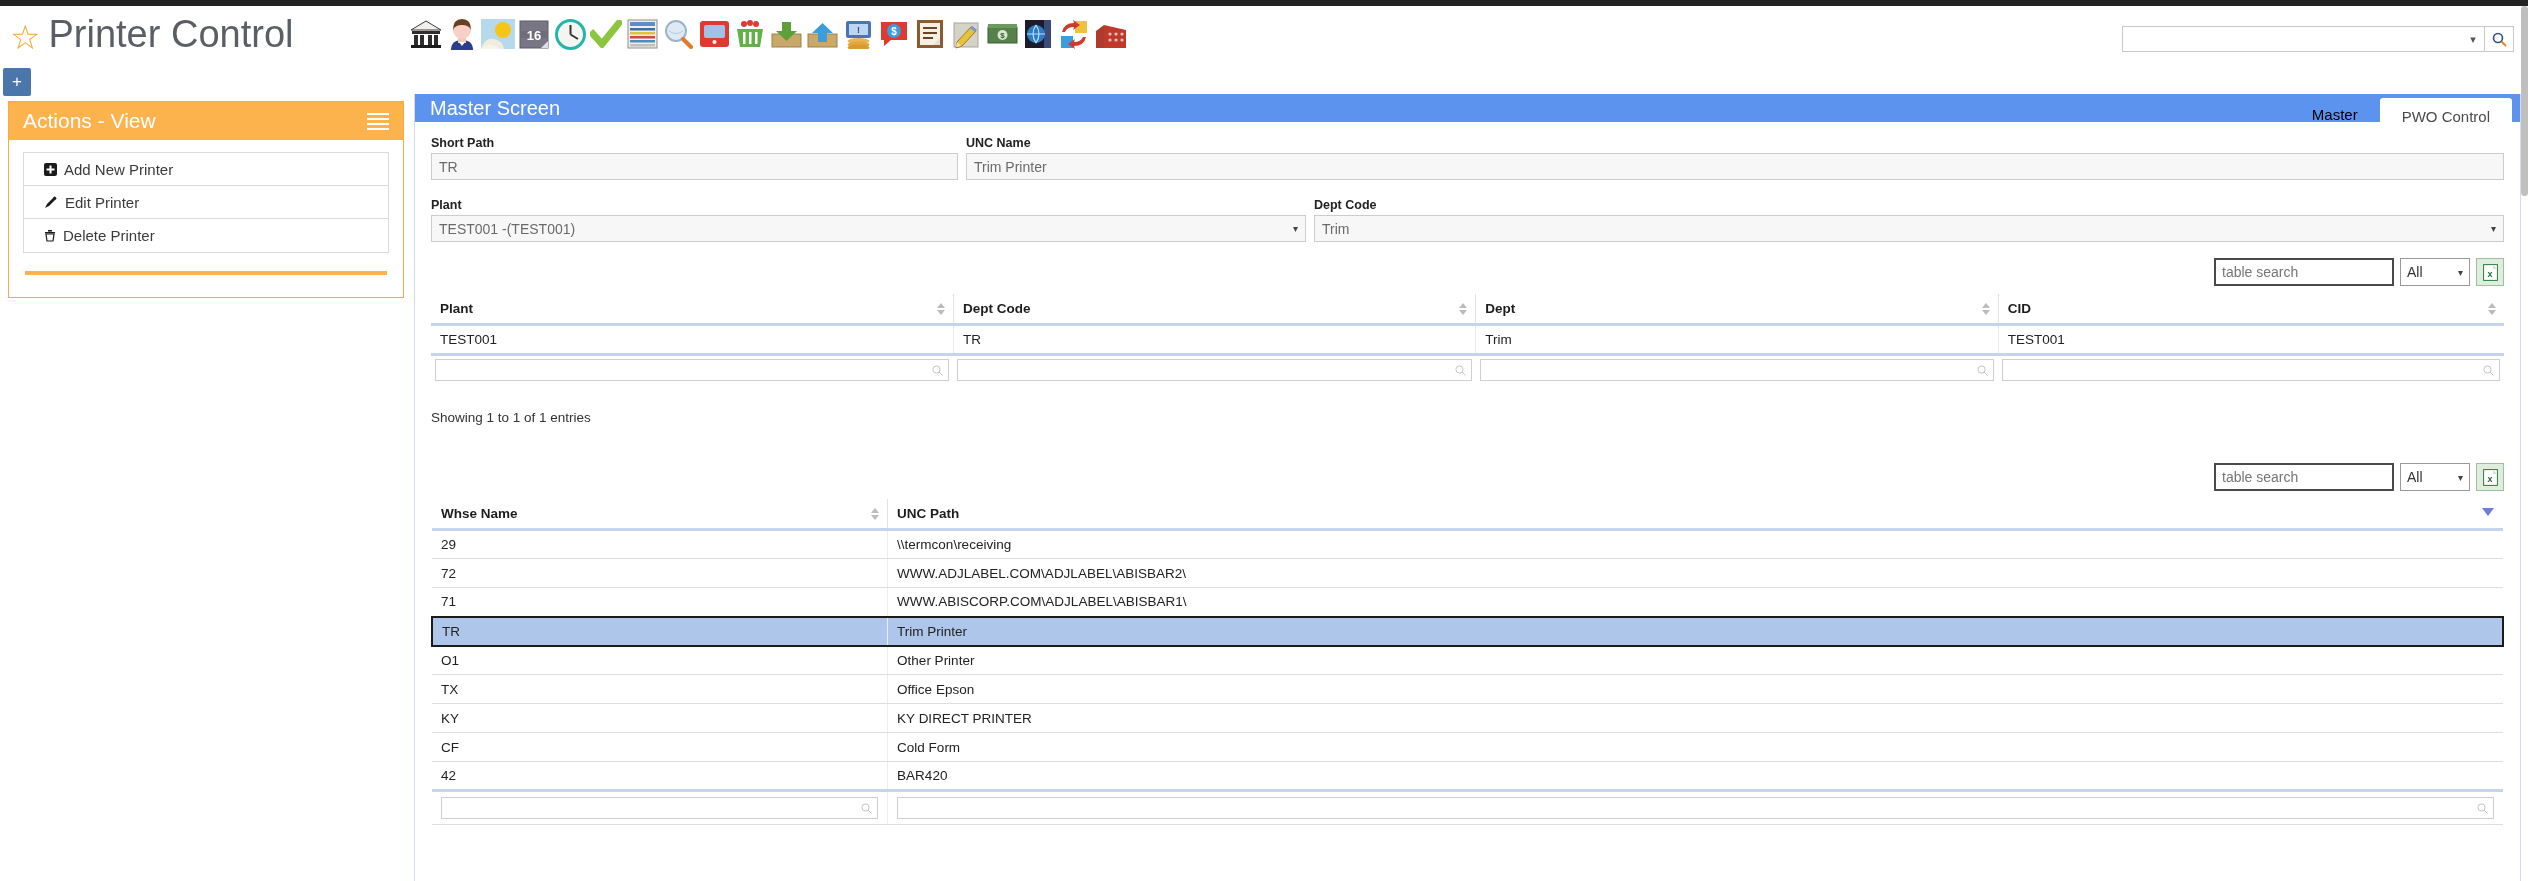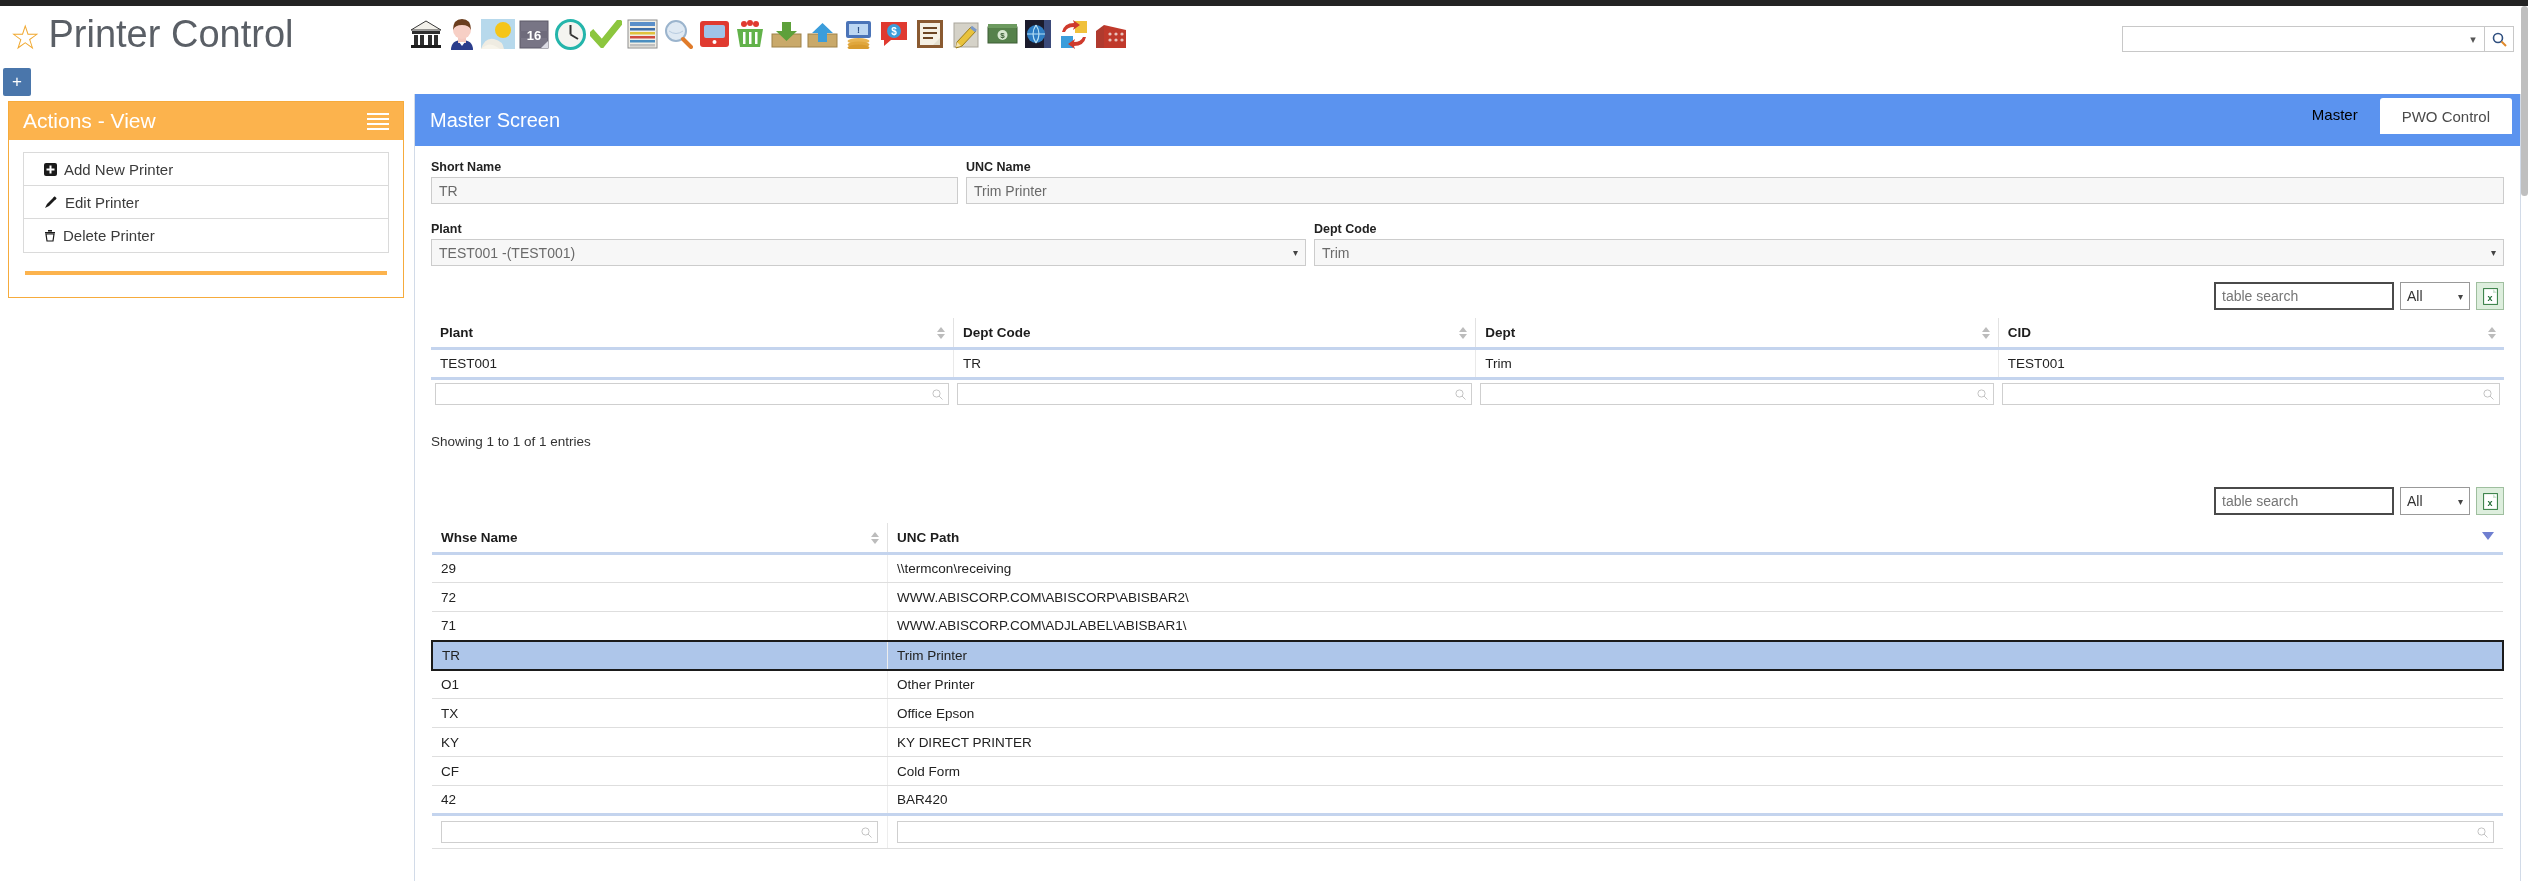--- a/index.html
+++ b/index.html
@@ -143,21 +143,21 @@
   .main-panel {
     position: absolute;
     left: 414px; top: 88px;
     width: 2107px;
     bottom: 0;
     border-left: 1px solid #d2dbe8;
     border-right: 1px solid #d2dbe8;
     background: #fff;
   }
   .ms-header {
-    height: 52px;
+    height: 28px;
     background: #5b93ef;
     display: flex; align-items: center;
     position: relative;
   }
   .ms-title {
     color: #fff;
     font-size: 20px;
     padding-left: 15px;
   }
   .ms-tabs {
@@ -632,21 +632,21 @@
     <div class="ms-tabs">
       <div class="ms-tab">Master</div>
       <div class="ms-tab active">PWO Control</div>
     </div>
   </div>
 
   <div class="form-area">
 
     <div class="row-2">
       <div class="col-short">
-        <div class="fld-label">Short Name</div>
+        <div class="fld-label">Short Path</div>
         <input class="txt-input" value="TR" style="">
       </div>
       <div class="col-unc">
         <div class="fld-label">UNC Name</div>
         <input class="txt-input" value="Trim Printer" style="">
       </div>
     </div>
 
     <div class="row-sel">
       <div class="col-plant">
@@ -790,21 +790,21 @@
             </th>
           </tr>
         </thead>
         <tbody>
           <tr>
             <td>29</td>
             <td>\\termcon\receiving</td>
           </tr>
           <tr>
             <td>72</td>
-            <td>WWW.ABISCORP.COM\ABISCORP\ABISBAR2\</td>
+            <td>WWW.ADJLABEL.COM\ADJLABEL\ABISBAR2\</td>
           </tr>
           <tr>
             <td>71</td>
             <td>WWW.ABISCORP.COM\ADJLABEL\ABISBAR1\</td>
           </tr>
           <tr class="selected">
             <td>TR</td>
             <td>Trim Printer</td>
           </tr>
           <tr>

